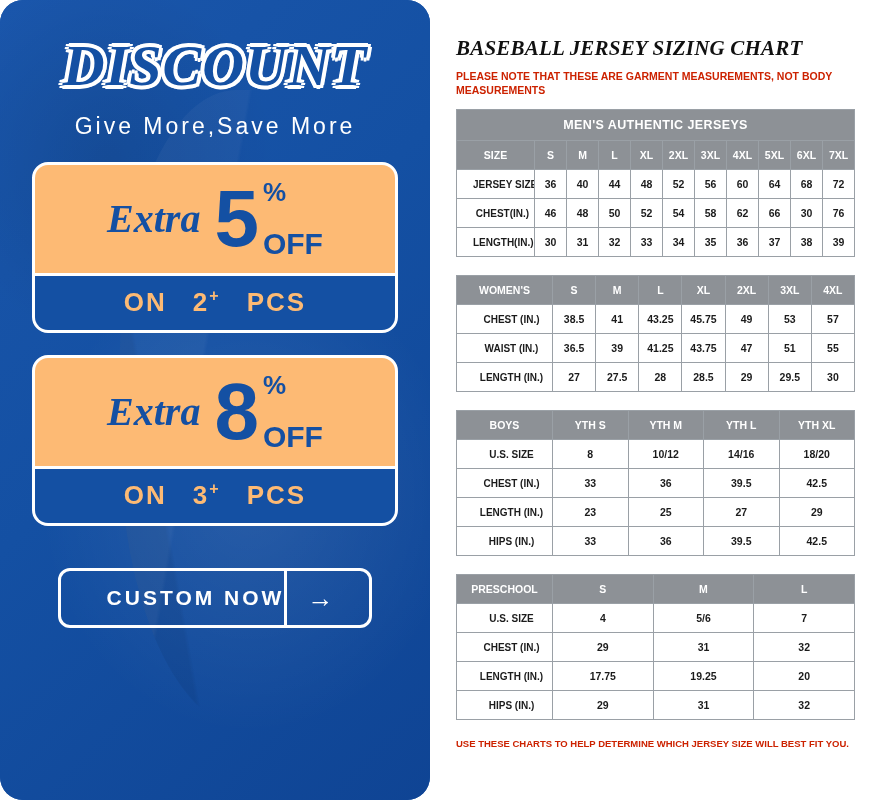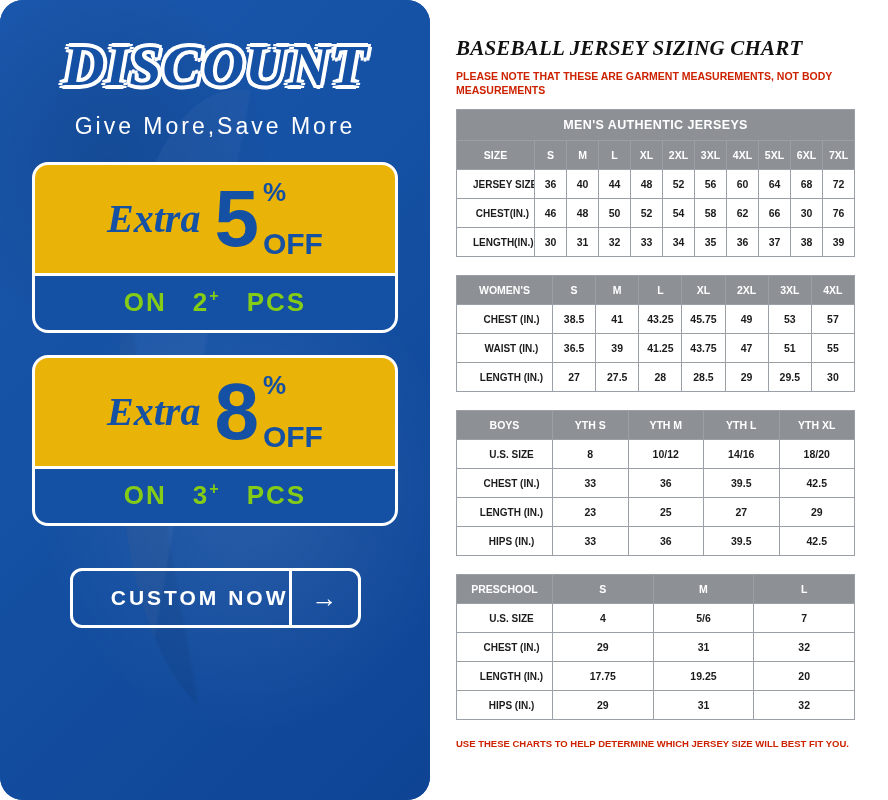--- a/index.html
+++ b/index.html
@@ -82,21 +82,21 @@
   }
 
   .offer-card {
     margin-top: 22px;
     border: 3px solid #ffffff;
     border-radius: 16px;
     overflow: hidden;
     background: #ffffff;
   }
   .offer-top {
-    background: #eab308;
+    background: #fdba74;
     height: 108px;
     display: flex;
     align-items: center;
     justify-content: center;
     gap: 4px;
     padding: 0 18px;
   }
   .offer-extra {
     font-family: "Liberation Serif", serif;
     font-style: italic;
@@ -133,40 +133,40 @@
     line-height: 1;
     margin-top: 20px;
   }
   .offer-bottom {
     background: #1450a3;
     height: 54px;
     display: flex;
     align-items: center;
     justify-content: center;
     gap: 26px;
-    color: #84cc16;
+    color: #fdba74;
     font-weight: bold;
     font-size: 26px;
     letter-spacing: 2px;
     border-top: 3px solid #ffffff;
   }
   .offer-qty sup {
     font-size: 16px;
   }
 
   .cta {
     margin: 42px auto 0 auto;
     width: 278px;
     height: 54px;
     border: 3px solid #ffffff;
     border-radius: 12px;
     display: flex;
     align-items: center;
-    justify-content: flex-end;
-    padding: 0 0 0 7px;
+    justify-content: center;
+    padding: 0 0 0 30px;
   }
   .cta-label {
     color: #ffffff;
     font-weight: bold;
     font-size: 21px;
     letter-spacing: 3px;
   }
   .cta-arrow-box {
     width: 66px;
     height: 100%;

